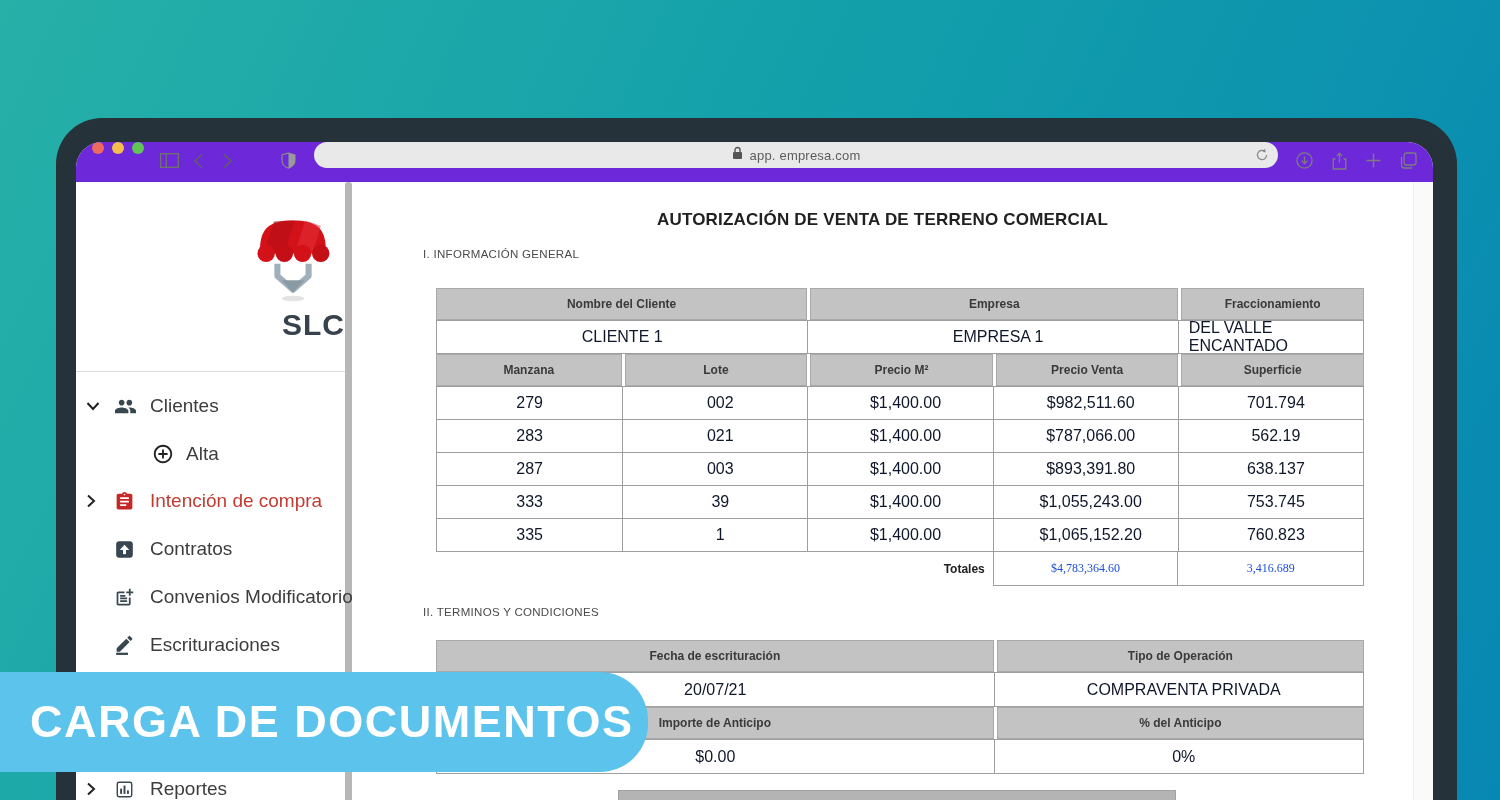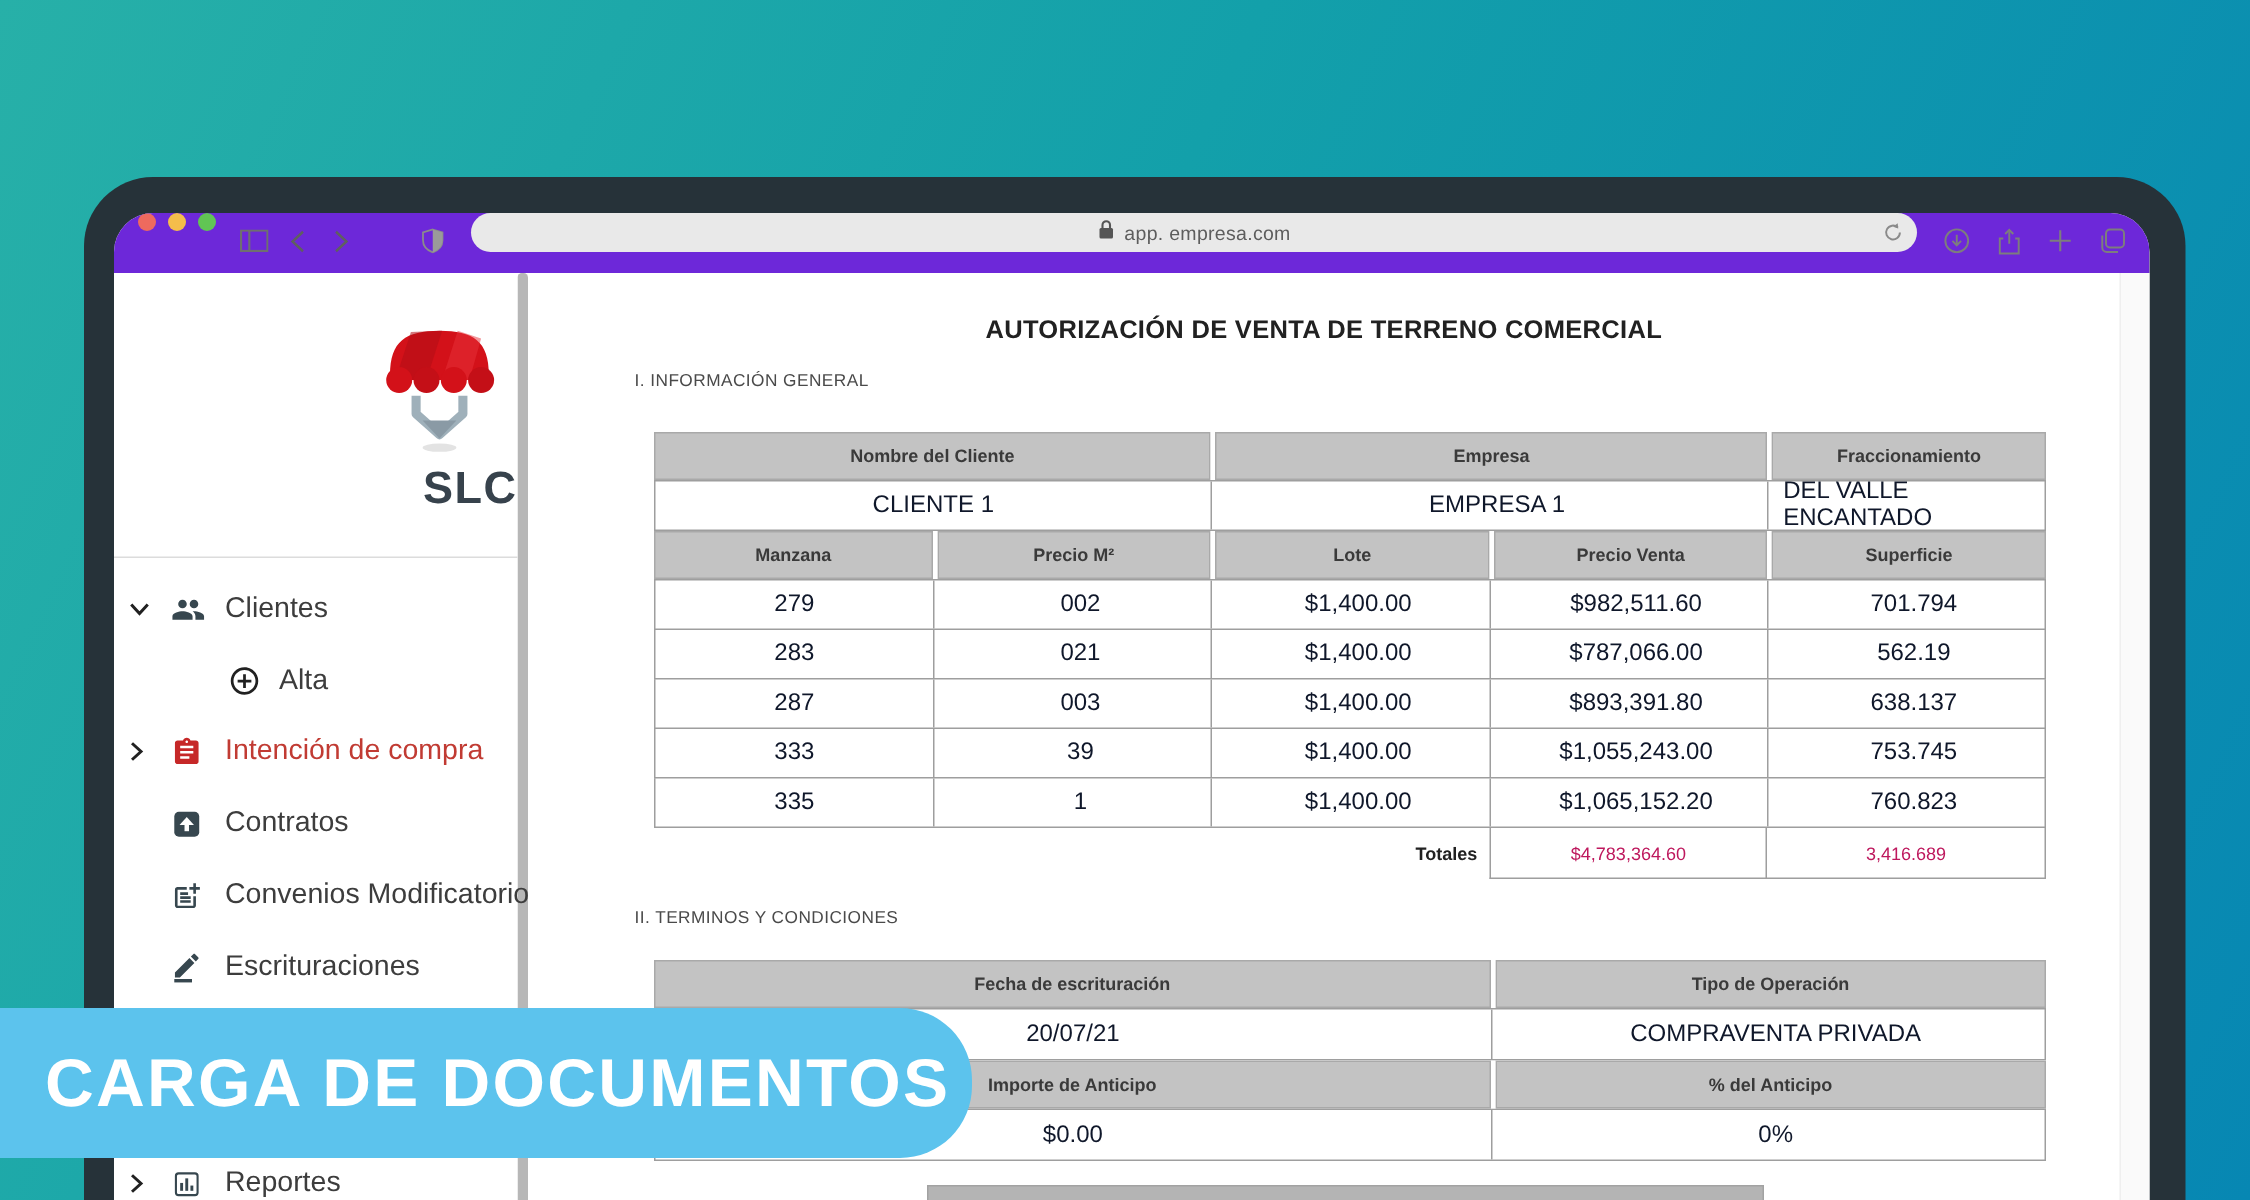--- a/index.html
+++ b/index.html
@@ -72,21 +72,21 @@
   .drow { border:1px solid #9e9e9e; border-top:0; }
   .drow.bt { border-top:1px solid #9e9e9e; }
   .drow > div { height:32px; display:flex; align-items:center; justify-content:center;
     font-size:16px; color:#0f172a; }
   .drow > div + div { border-left:1px solid #9e9e9e;padding-left:10px; }
   .span2 { grid-column:span 2; }
   .trow { display:grid; grid-template-columns:repeat(5,1fr); }
   .trow .tlabel { grid-column:1/4; display:flex; align-items:center; justify-content:flex-end;
     padding-right:8px; font-size:12px; font-weight:bold; color:#212121; height:34px; }
   .trow .tcell { height:34px; display:flex; align-items:center; justify-content:center;
-    font-size:12px; color:#be185d; border:1px solid #9e9e9e; border-top:0; }
+    font-size:12px; color:#1d4ed8; border:1px solid #9e9e9e; border-top:0;font-family:Liberation Serif, serif; }
   .trow .tcell + .tcell { border-left:0; }
   .t2 .drow > div { height:33px; }
   .bottom-bar { position:absolute; top:608px; left:266px; width:558px; height:40px;
     background:#b4b4b4; box-shadow:inset 0 0 0 1px #a2a2a2; }
 </style>
 </head>
 <body>
 
 <div class="canvas">
   <div class="frame">
@@ -301,22 +301,22 @@
               <div class="span2">Empresa</div>
               <div>Fraccionamiento</div>
             </div>
             <div class="drow g5 bt">
               <div class="span2">CLIENTE 1</div>
               <div class="span2">EMPRESA 1</div>
               <div>DEL VALLE ENCANTADO</div>
             </div>
             <div class="hrow g5">
               <div>Manzana</div>
+              <div>Lote</div>
               <div>Precio M²</div>
-              <div>Lote</div>
               <div>Precio Venta</div>
               <div>Superficie</div>
             </div>
             <div class="drow g5 bt">
               <div>279</div>
               <div>002</div>
               <div>$1,400.00</div>
               <div>$982,511.60</div>
               <div>701.794</div>
             </div>

